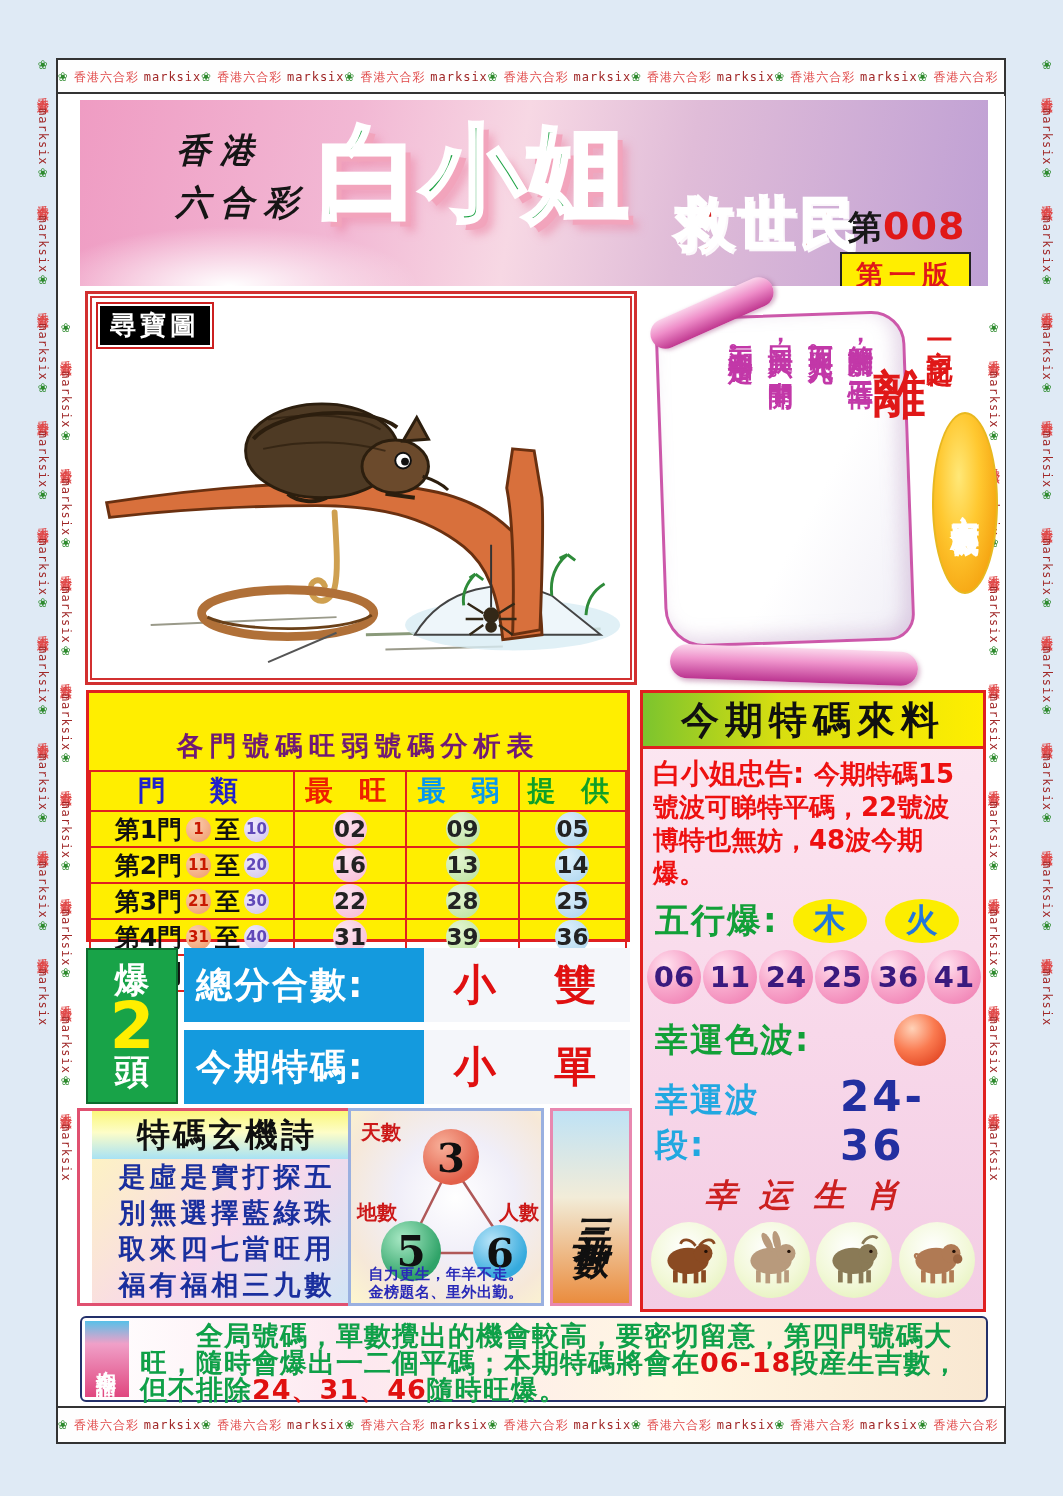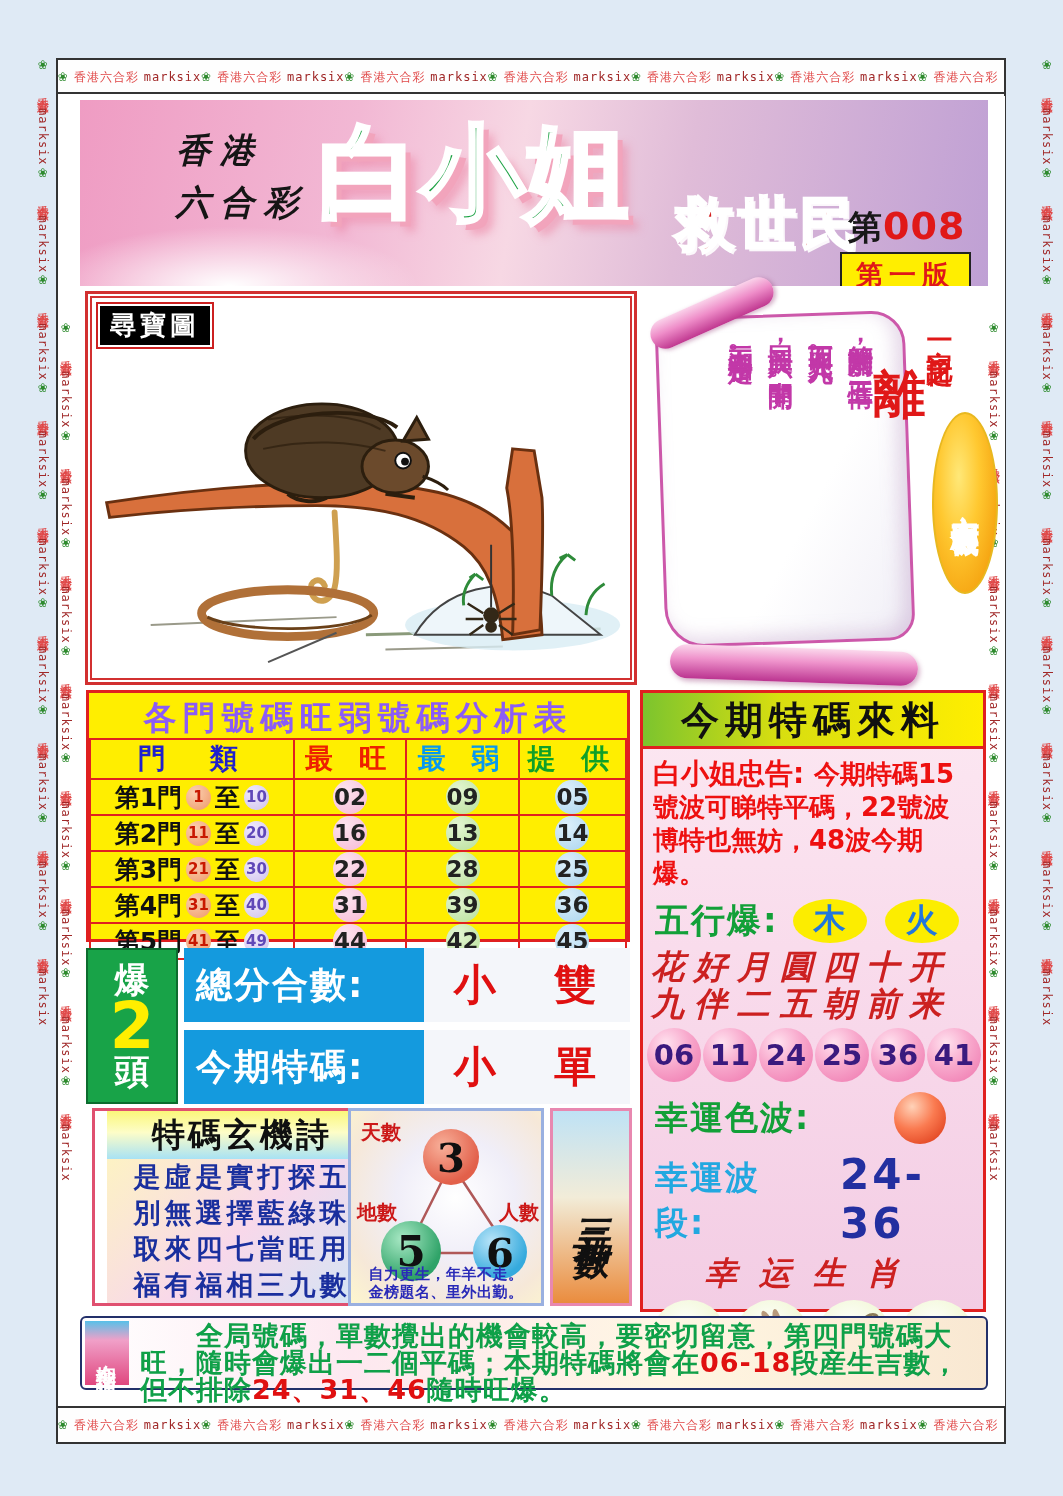--- a/index.html
+++ b/index.html
@@ -66,21 +66,21 @@
   .scroll-col1 .big { font-size:52px; letter-spacing:0; }
   .scroll-line { color:#c238a8; font-size:25px; font-weight:bold; line-height:40px; letter-spacing:2px; }
   .badge { position:absolute; right:-12px; top:120px; width:66px; height:182px; border-radius:50%;
            background:radial-gradient(ellipse at 40% 35%, #ffe878 0%, #ffc830 40%, #f09000 100%);
            border:2px solid #e8b820; display:flex; align-items:center; justify-content:center; }
   .badge span { writing-mode:vertical-rl; text-orientation:upright; color:#18903c; font-size:27px; font-weight:bold;
                 -webkit-text-stroke:1.5px #ffffff; letter-spacing:4px; }
 
   
   .ana { position:absolute; left:28px; top:630px; width:544px; height:252px; background:#ffee00; border:3px solid #e02020; }
-  .ana-title { font-size:33px; font-weight:bold; color:#8b5cf6; text-align:center; letter-spacing:6px; padding-top:3px; height:45px; }
+  .ana-title { font-size:27px; font-weight:bold; color:#701a75; text-align:center; letter-spacing:6px; padding-top:3px; height:45px;margin-top:32px; }
   table.ana-t { width:100%; border-collapse:collapse; }
   table.ana-t td, table.ana-t th { border:2px solid #e02020; text-align:center; }
   table.ana-t th { height:38px; font-size:28px; letter-spacing:8px; }
   .h-cat { color:#2020cc; } .h-strong { color:#ee2000;border-radius:13px; } .h-weak { color:#0898ee; } .h-offer { color:#0fa028; }
   table.ana-t td { height:32px; font-size:25px; font-weight:bold; color:#111;text-align:center; }
   .door-cell { display:flex; align-items:center; justify-content:center; gap:4px; }
   .circ { display:inline-flex; align-items:center; justify-content:center; border-radius:50%; font-weight:bold; }
   .circ.from { width:25px; height:25px; background:radial-gradient(circle at 35% 30%,#fbd0b0,#ef9868); color:#c81800; font-size:15px; }
   .circ.to   { width:25px; height:25px; background:radial-gradient(circle at 35% 30%,#f0eafc,#cfc2ec); color:#6048b8; font-size:15px; }
   .circ.strong { width:34px; height:34px; background:radial-gradient(circle at 35% 30%,#fde4ef,#f6b8d4); color:#222; font-size:23px; }
@@ -94,21 +94,21 @@
   .burst-left .w { color:#fff; font-size:35px; font-weight:bold; }
   .burst-left .n { color:#ffee00; font-size:64px; font-weight:bold; margin:-4px 0; }
   .burst-right { flex:1; display:flex; flex-direction:column; gap:8px; }
   .burst-row { flex:1; display:flex; }
   .burst-label { width:240px; background:#149ade; color:#fff; font-size:36px; font-weight:bold;
                  display:flex; align-items:center; padding-left:12px; letter-spacing:2px; }
   .burst-value { flex:1; background:#f4f6fa; display:flex; align-items:center; justify-content:center;
                  color:#e01010; font-size:42px; font-weight:bold; letter-spacing:22px; padding-left:18px; }
 
   
-  .poem { position:absolute; left:34px; top:1048px; width:288px; height:198px; border:3px solid #e05070;padding-left:12px; }
+  .poem { position:absolute; left:19px; top:1048px; width:288px; height:198px; border:3px solid #e05070;padding-left:12px; }
   .poem-title { height:48px; background:linear-gradient(180deg,#fbf77a 0%, #fdfdc8 45%, #a8e2f4 100%);
                 color:#101010; font-size:33px; font-weight:bold; text-align:center; letter-spacing:3px; line-height:48px; }
   .poem-body { height:calc(100% - 48px); background:linear-gradient(135deg,#fdf2c4 0%, #fbdcе8 40%, #f8d8ea 55%, #cfe6f6 100%);
                background:linear-gradient(135deg,#fdf2c4 0%, #f8d8ea 50%, #cfe6f6 100%);
                display:flex; flex-direction:column; justify-content:center; }
   .poem-line { color:#1a2f9e; font-size:27px; font-weight:bold; text-align:center; letter-spacing:4px; line-height:36px; }
 
   .trinity { position:absolute; left:290px; top:1048px; width:196px; height:198px; border:3px solid #9ab0e0;
              background:radial-gradient(circle at 55% 45%, #ffffff 0%, #f0eef8 40%, #f6e8d8 75%, #fdf6ce 100%); }
   .t-label { position:absolute; color:#cc1818; font-size:20px; font-weight:bold; }
@@ -148,21 +148,21 @@
   .lucky-range .lbl { color:#22a8e0; font-size:33px; font-weight:bold; letter-spacing:2px; }
   .lucky-range .val { color:#232fa0; font-size:42px; font-weight:bold; margin-left:24px; letter-spacing:3px; }
   .zodiac-title { text-align:center; color:#cc2020; font-size:32px; font-weight:bold; font-family:"DejaVu Serif", serif;
                   font-style:italic; letter-spacing:22px; padding-top:4px; }
   .zodiacs { display:flex; justify-content:space-between; padding:4px 8px 0 8px; }
   .z-circ { width:76px; height:76px; border-radius:50%;
             background:radial-gradient(circle at 45% 35%, #ffffff 0%, #f2f8d8 55%, #dff0b0 100%);
             display:flex; align-items:center; justify-content:center; }
 
   
-  .eval { position:absolute; left:22px; top:1256px; width:908px; height:74px; border:2px solid #23306a; border-radius:6px;
+  .eval { position:absolute; left:22px; top:1256px; width:908px; height:86px; border:2px solid #23306a; border-radius:6px;
           background:linear-gradient(90deg,#ffffff 0%, #fde8f0 30%, #fff6e2 65%, #f9e8d2 100%); display:flex; }
   .eval-label { width:44px; margin:3px; background:linear-gradient(180deg,#58c0e8 0%, #f0a0c8 30%, #e0467e 100%);
                 display:flex; align-items:center; justify-content:center; }
   .eval-label span { writing-mode:vertical-rl; text-orientation:upright; color:#fff; font-size:20px; font-weight:bold; letter-spacing:2px; }
   .eval-text { flex:1; padding:4px 10px 0 8px; font-size:27px; font-weight:bold; line-height:27px; color:#0fa048; letter-spacing:1px; }
   .eval-text .seg-red { color:#e01010; }
 </style>
 </head>
 <body>
 
@@ -395,24 +395,20 @@
       <div class="advice">
         <span class="pfx">白小姐忠告: </span><span>今期特碼15號波可睇特平碼，22號波博特也無妨，48波今期爆。</span>
       </div>
       <div class="wuxing">
         <span class="lbl">五行爆:</span>
         <span style="display:flex; gap:18px;">
             <span class="wx-oval">木</span>
             <span class="wx-oval">火</span>
           </span>
       </div>
-      <div class="verse">
-          <div>花好月圓四十开</div>
-          <div>九伴二五朝前来</div>
-        </div>
       <div class="balls">
           <span class="ball">06</span>
           <span class="ball">11</span>
           <span class="ball">24</span>
           <span class="ball">25</span>
           <span class="ball">36</span>
           <span class="ball">41</span>
         </div>
       <div class="lucky-color">
         <span class="lbl">幸運色波:</span>

